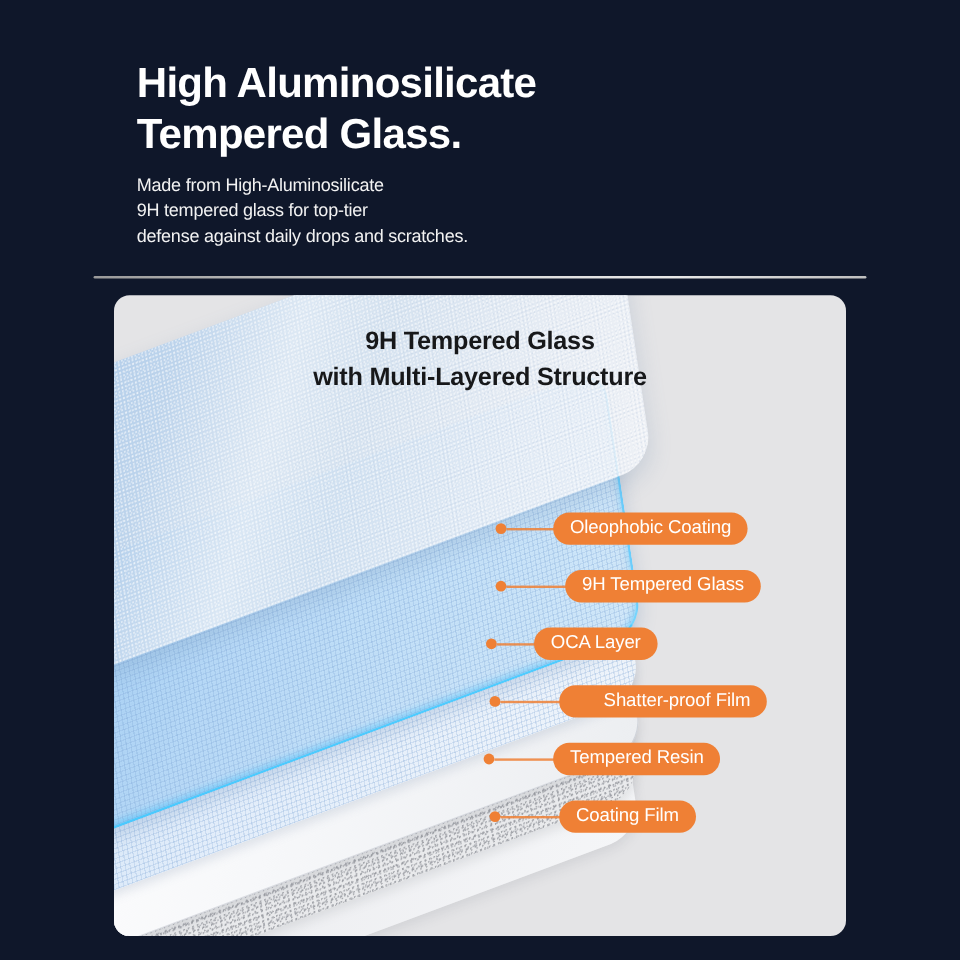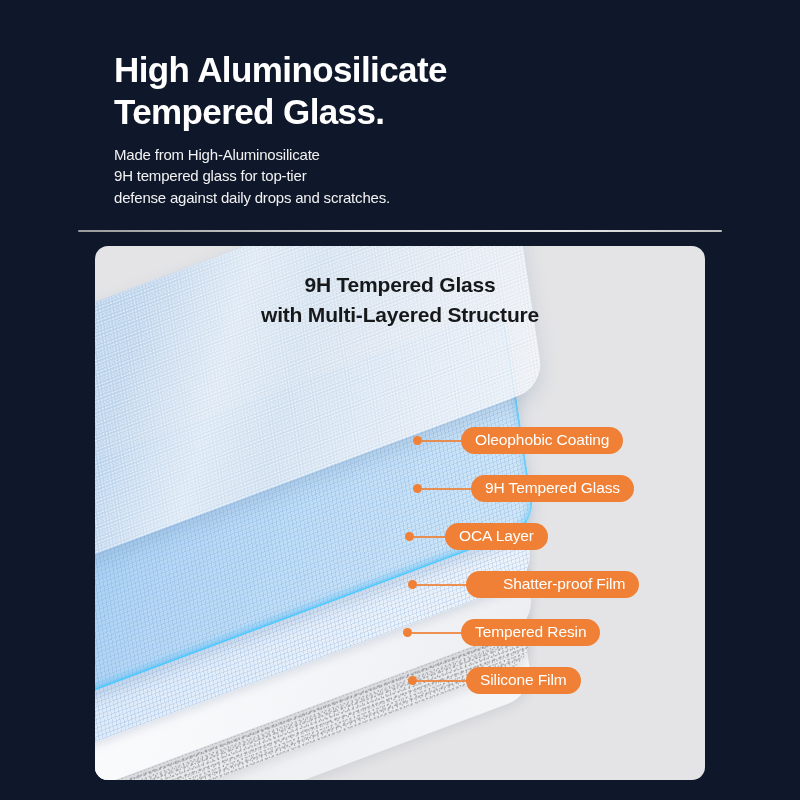--- a/index.html
+++ b/index.html
@@ -347,18 +347,18 @@
 
     <div class="callout" style="left:403px; top:619px;">
       <span class="dot"></span>
       <span class="leader" style="left:9px; width:56px;"></span>
       <span class="pill" style="left:58px;">Tempered Resin</span>
     </div>
 
     <div class="callout" style="left:408px; top:667px;">
       <span class="dot"></span>
       <span class="leader" style="left:9px; width:56px;"></span>
-      <span class="pill" style="left:58px;">Silicone Film</span>
+      <span class="pill" style="left:58px;">Coating Film</span>
     </div>
 
   </div>
 
 </div>
 
 </body></html>

